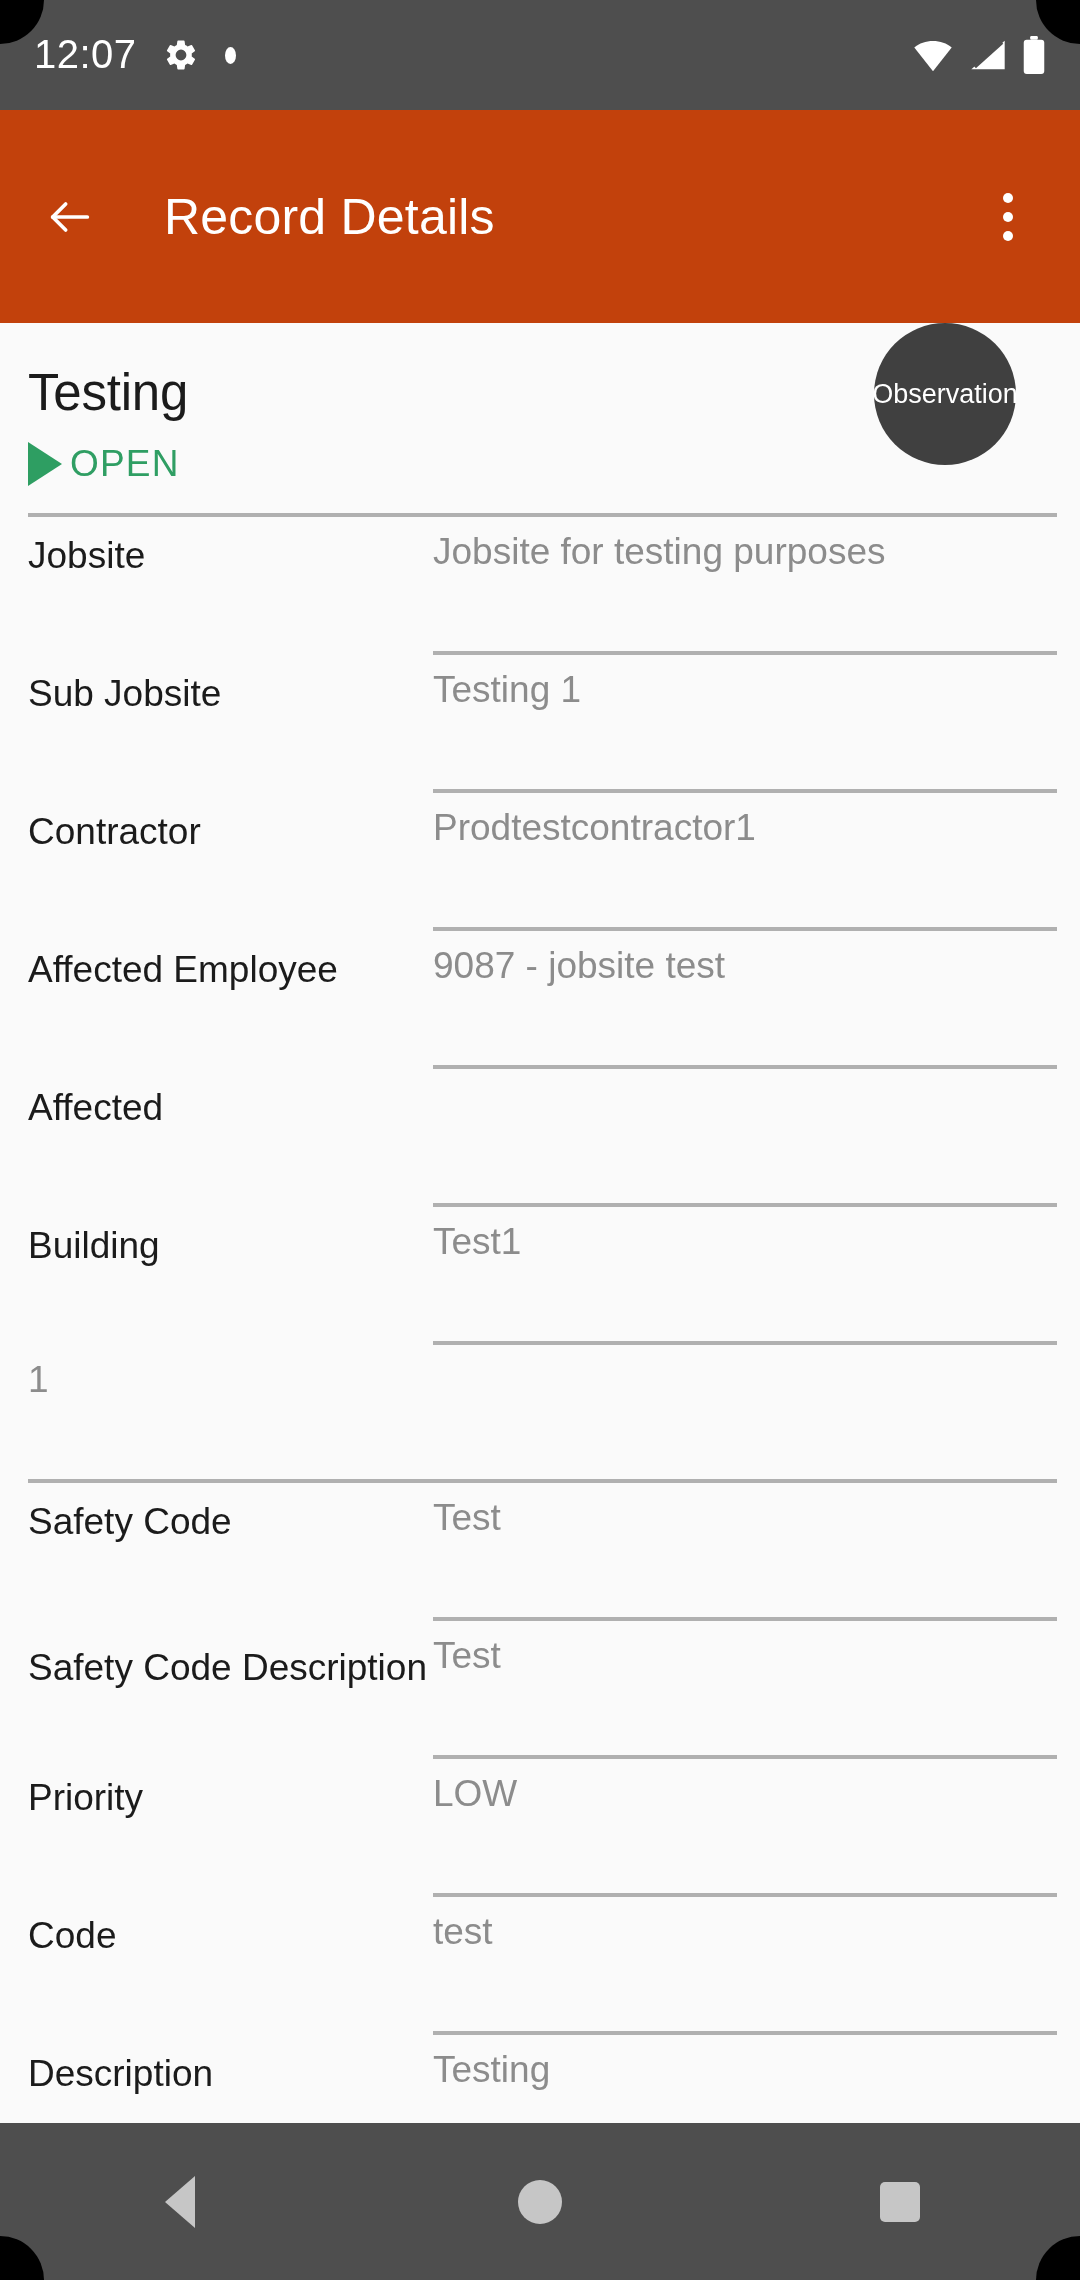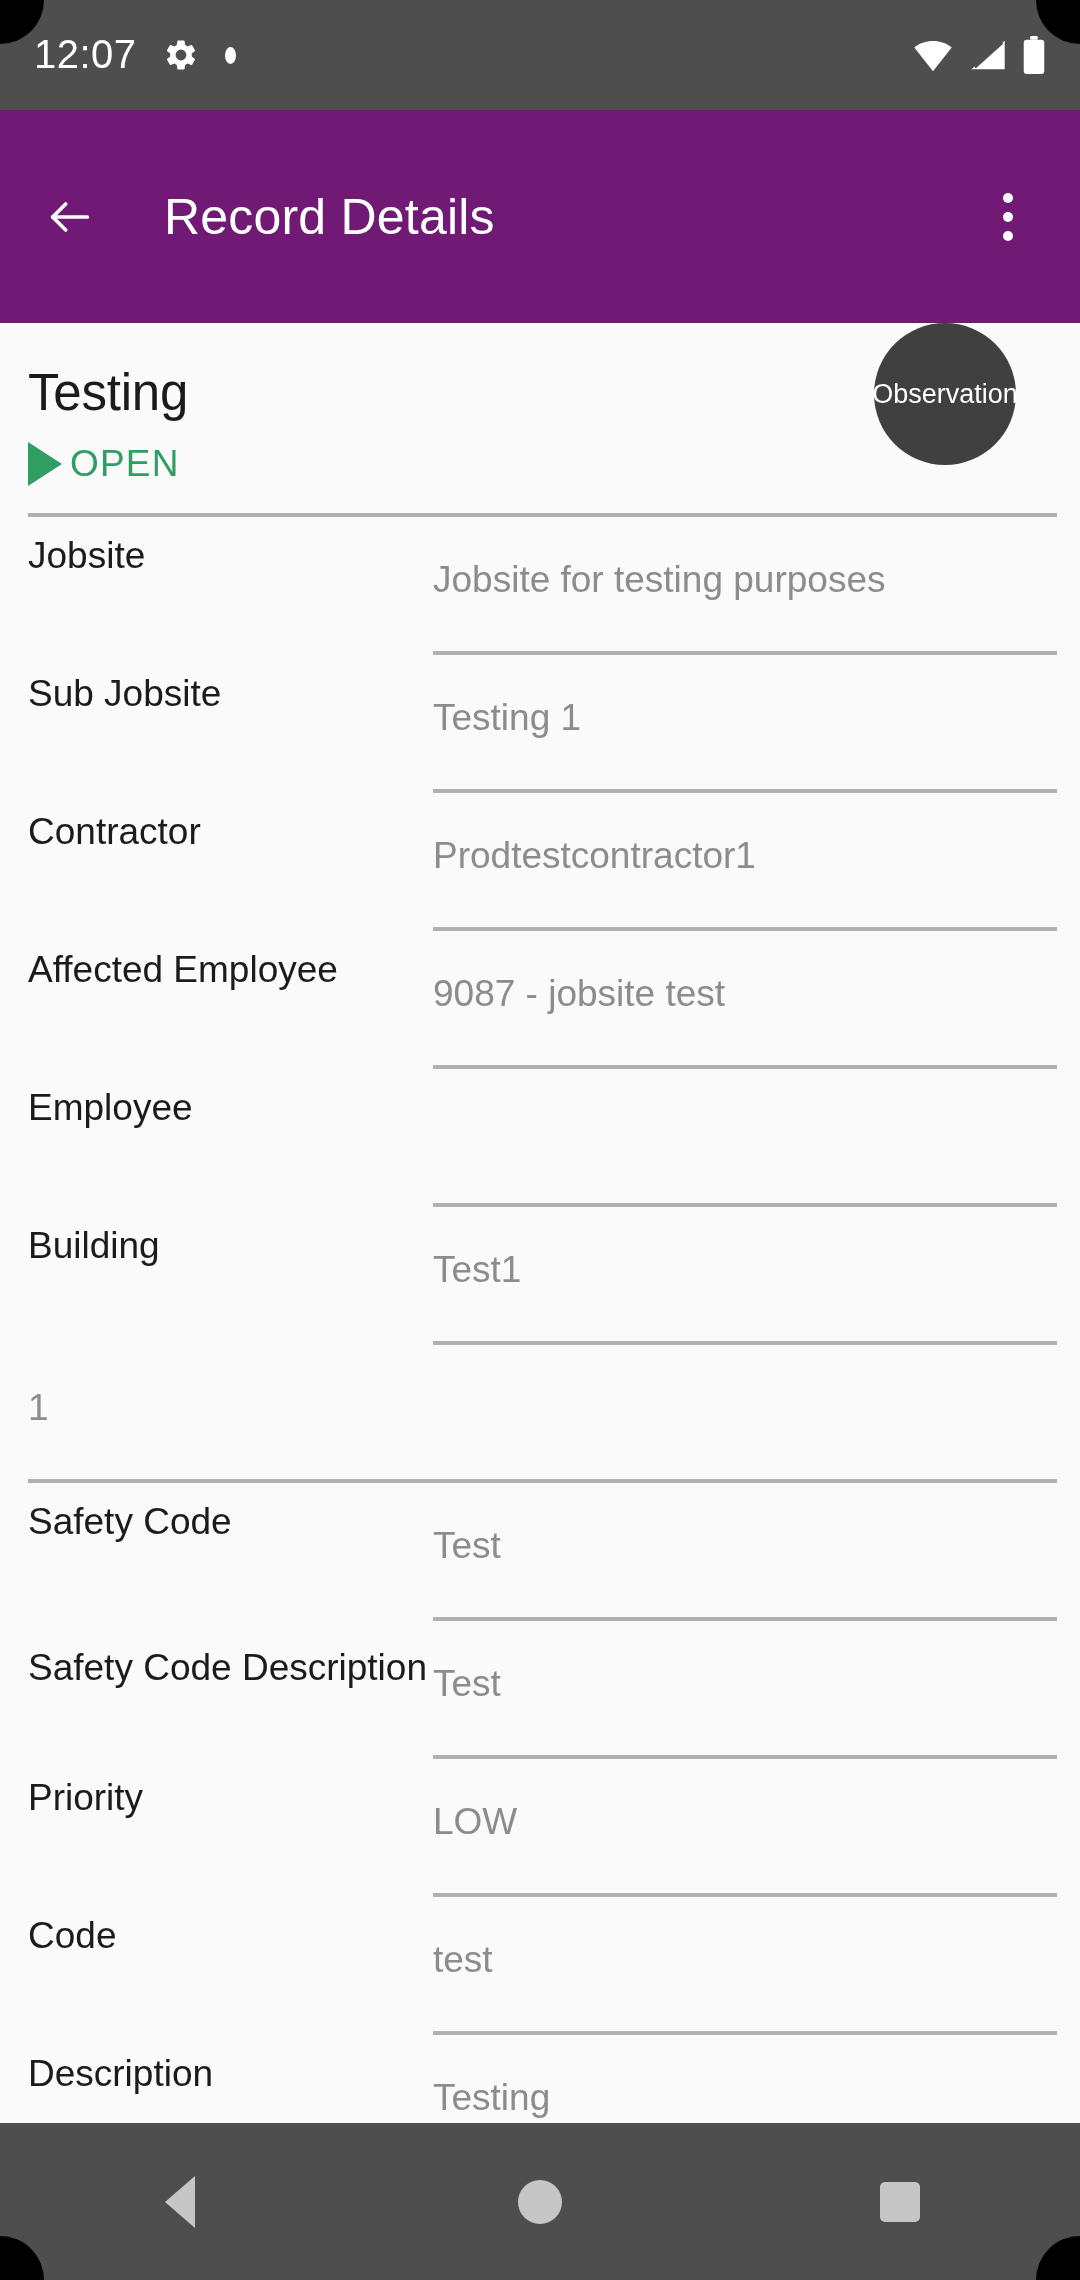--- a/index.html
+++ b/index.html
@@ -69,21 +69,21 @@
     pointer-events: none;
   }
   .corner.tl { top:0; left:0; border-bottom-right-radius: 44px; }
   .corner.tr { top:0; right:0; border-bottom-left-radius: 44px; }
   .corner.bl { bottom:0; left:0; border-top-right-radius: 44px; }
   .corner.br { bottom:0; right:0; border-top-left-radius: 44px; }
 
   
   .app-bar {
     height: 213px;
-    background: #701a75;
+    background: #c2410c;
     display: flex;
     align-items: center;
     padding: 0 34px 0 28px;
     box-sizing: border-box;
   }
   .back-btn {
     width: 84px; height: 84px;
     display: flex; align-items: center; justify-content: center;
     cursor: pointer;
   }
@@ -194,21 +194,21 @@
   }
   .field-value-wrap {
     flex: 1 1 auto;
     position: relative;
     height: 100%;
   }
   .field-value {
     font-size: 37px;
     color: #8c8c8c;
     line-height: 46px;
-    padding-top: 40px;
+    padding-top: 12px;
   }
   .field-underline {
     position: absolute;
     left: 0; right: 0;
     bottom: 0;
     height: 4px;
     background: #b0b0b0;
   }
   .field-row.tall { height: 138px; }
   .field-row.tall .field-label { line-height: 46px; padding-top: 24px; }
@@ -339,21 +339,21 @@
 
       <div class="field-row">
         <div class="field-label">Affected Employee</div>
         <div class="field-value-wrap">
           <div class="field-value">9087 - jobsite test</div>
           <div class="field-underline"></div>
         </div>
       </div>
 
       <div class="field-row">
-        <div class="field-label">Employee</div>
+        <div class="field-label">Affected</div>
         <div class="field-value-wrap">
           <div class="field-value"></div>
           <div class="field-underline"></div>
         </div>
       </div>
 
       <div class="field-row">
         <div class="field-label">Building</div>
         <div class="field-value-wrap">
           <div class="field-value">Test1</div>

